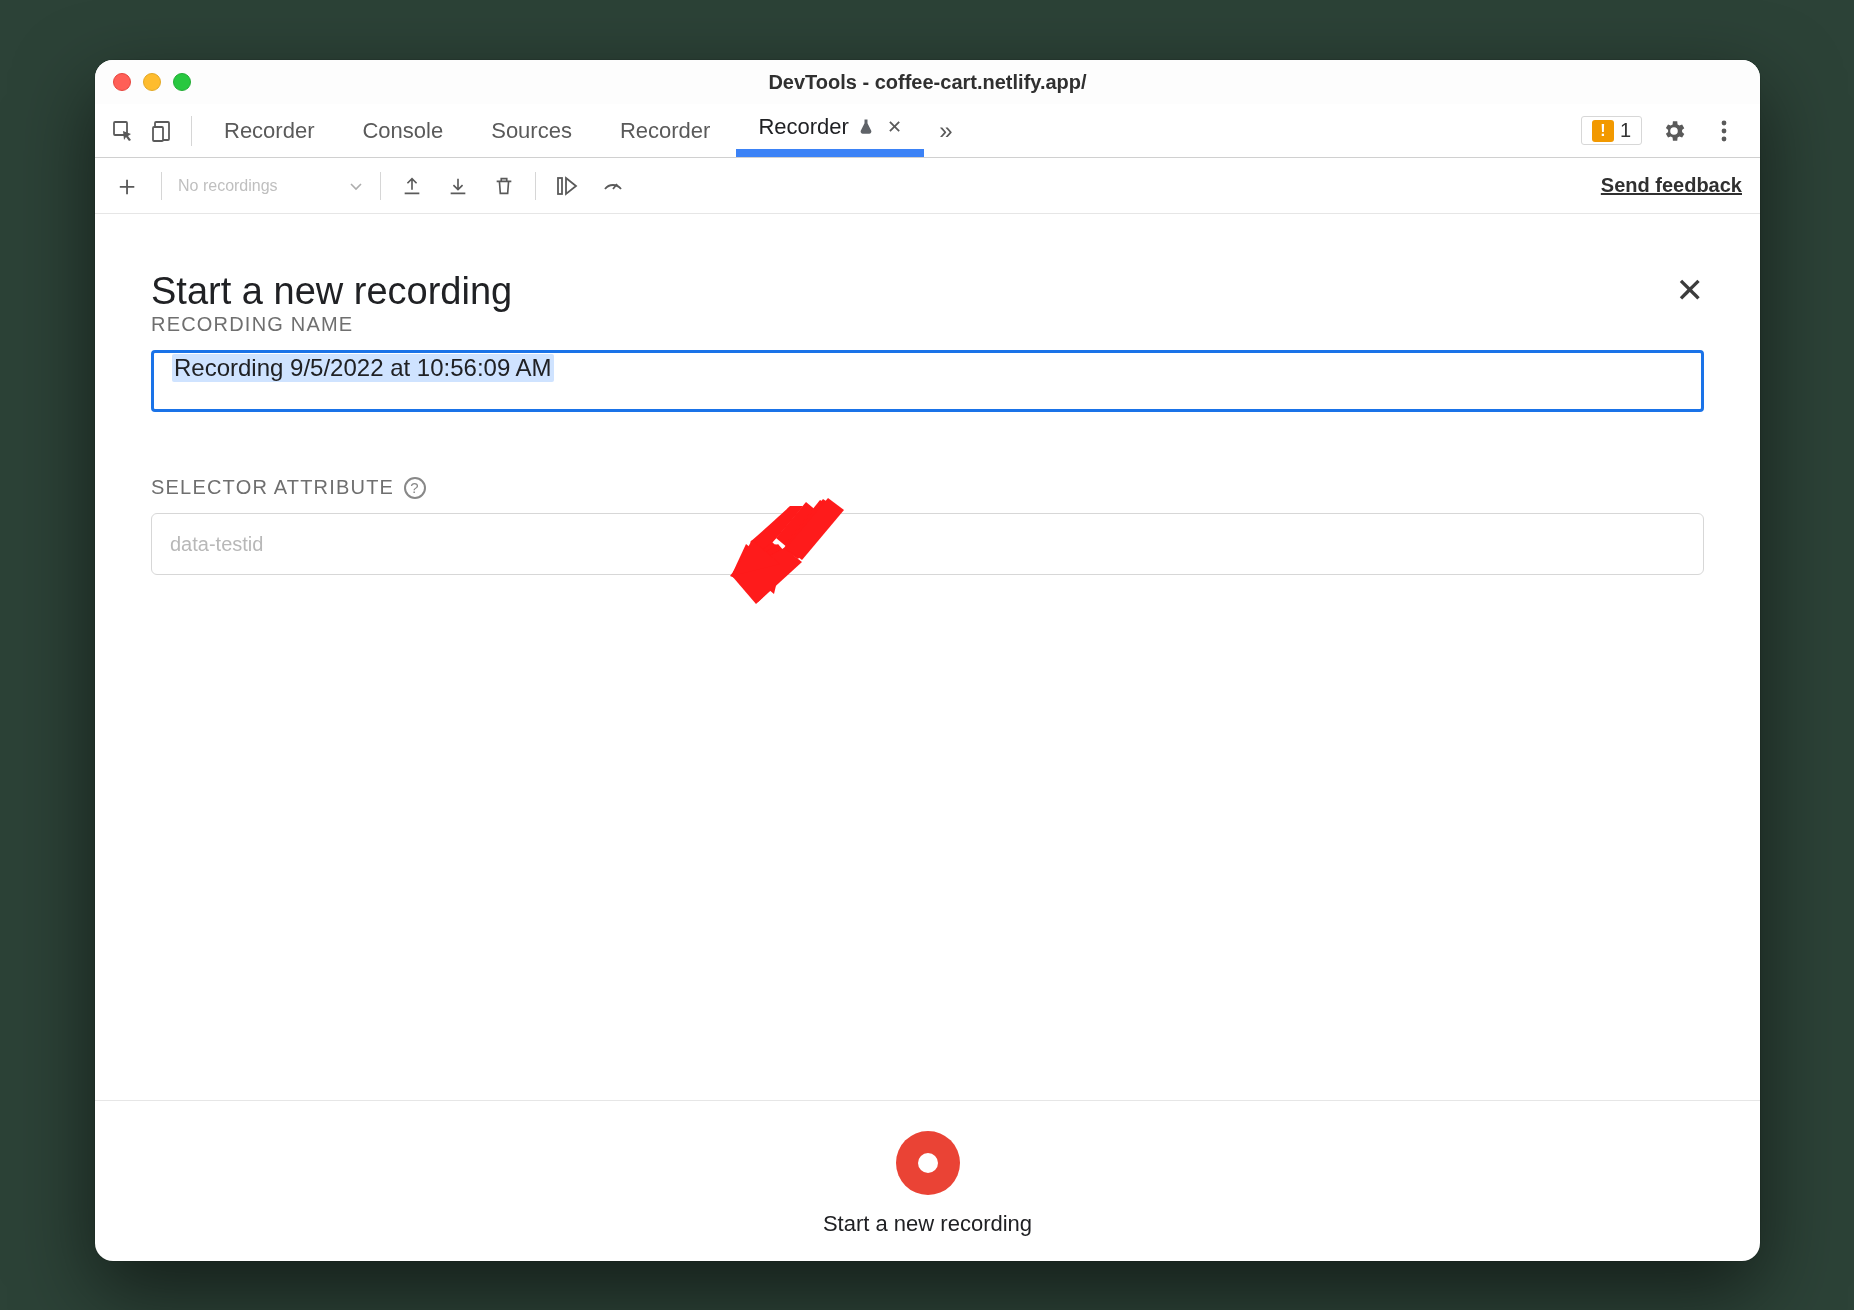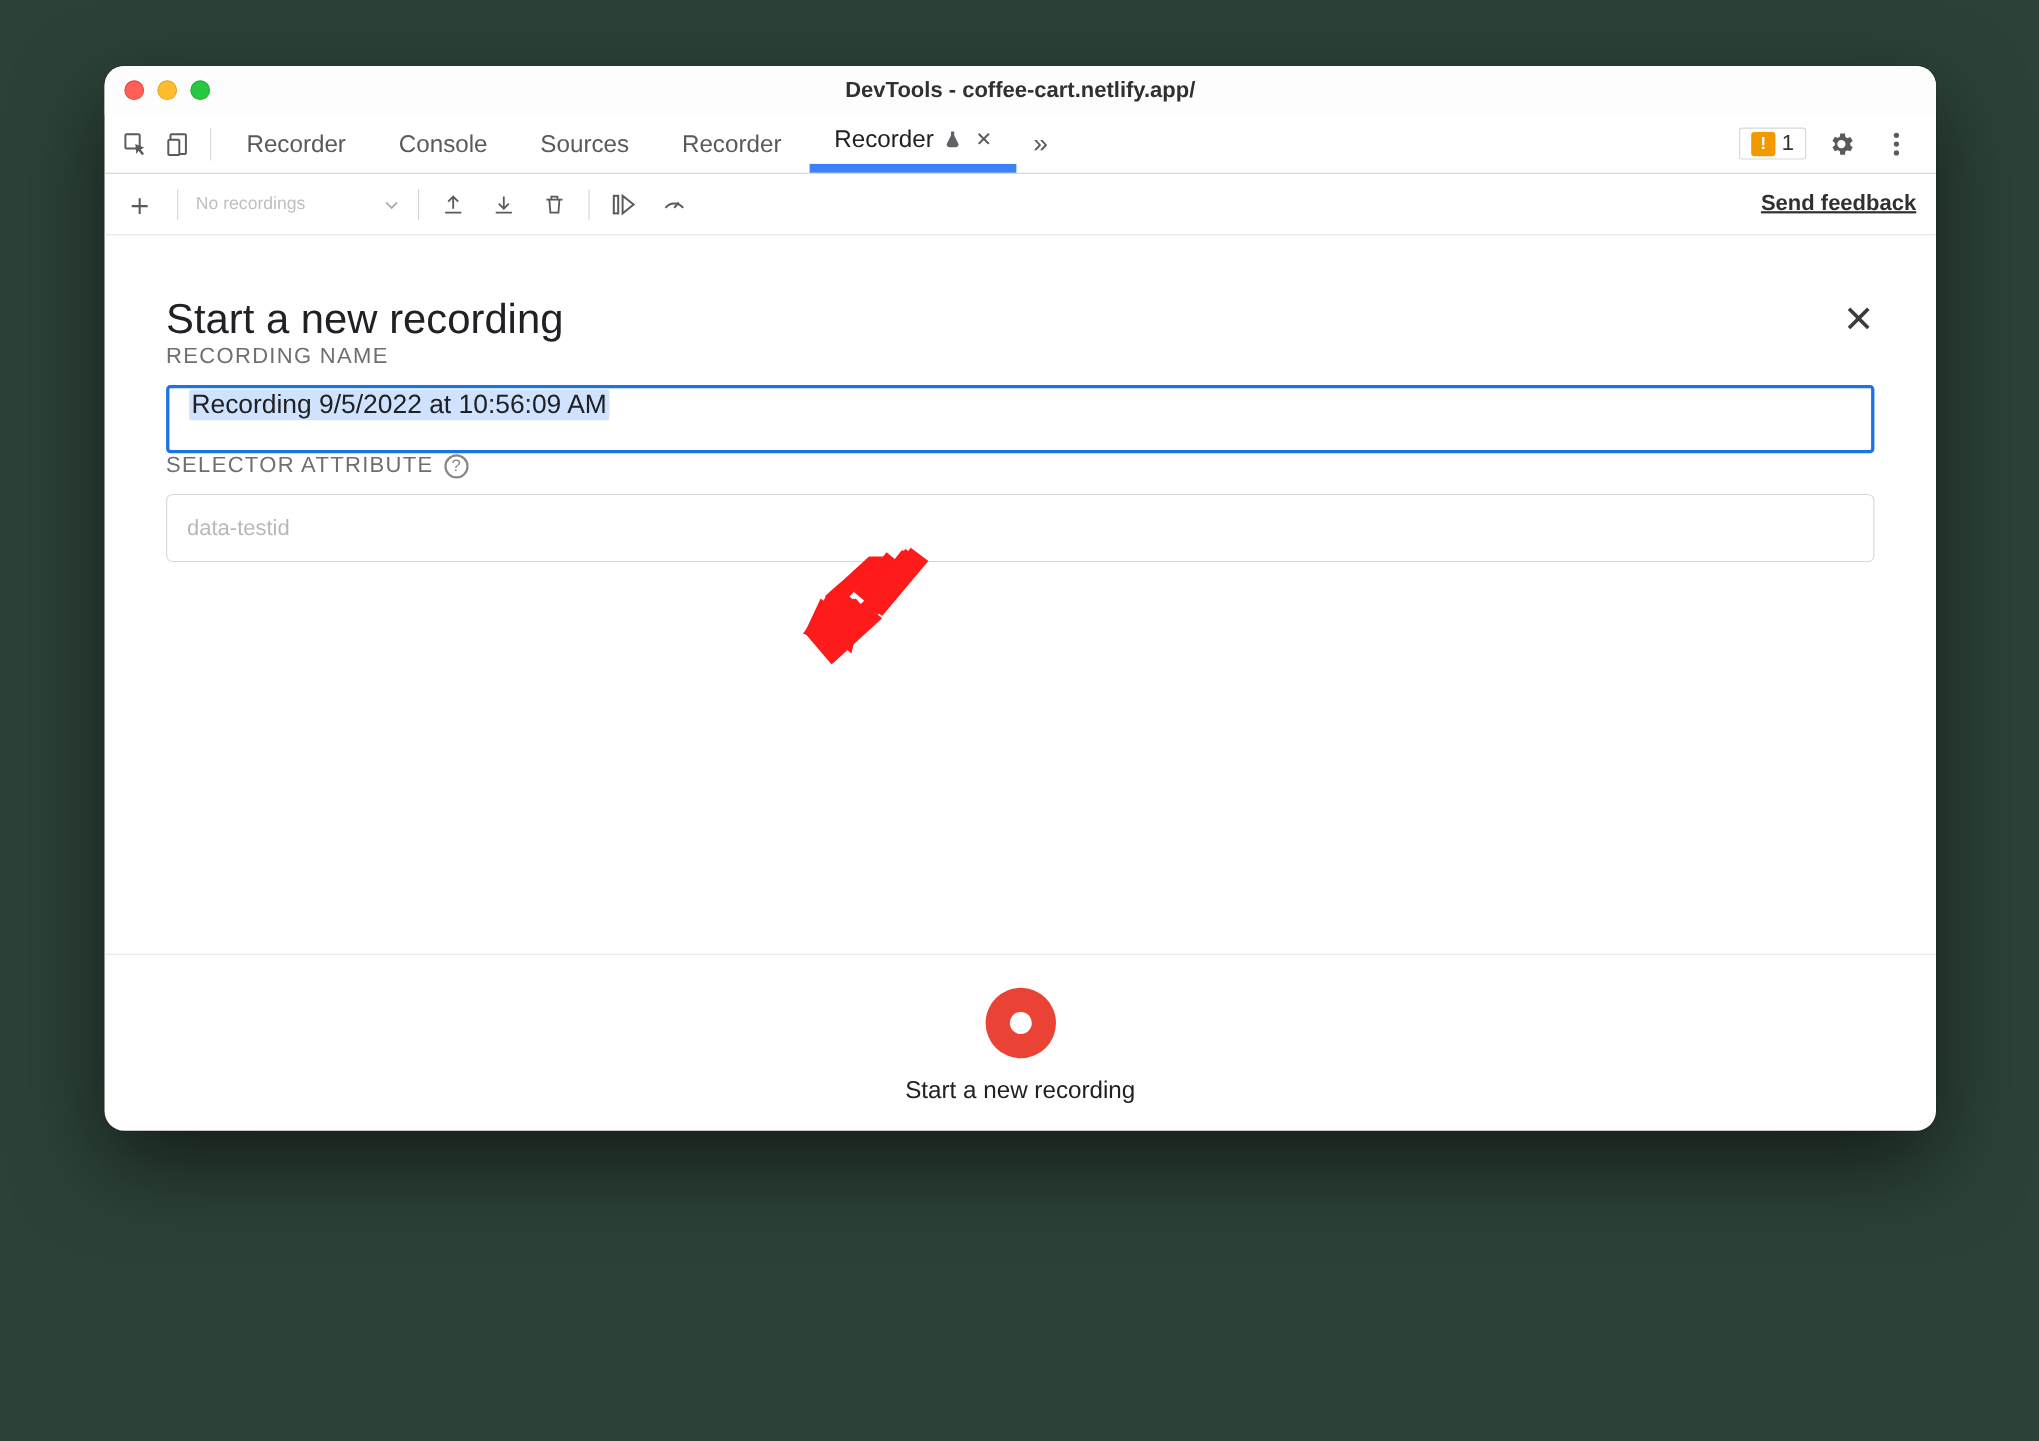--- a/index.html
+++ b/index.html
@@ -9,21 +9,21 @@
     width: 1854px;
     height: 1310px;
     position: relative;
     overflow: hidden;
   }
   .window {
     position: absolute;
     left: 95px;
     top: 60px;
     width: 1665px;
-    height: 968px;
+    height: 1201px;
     background: #fff;
     border-radius: 18px;
     box-shadow: 0 30px 80px rgba(0,0,0,0.55), 0 0 0 1px rgba(0,0,0,0.08);
     overflow: hidden;
     display: flex;
     flex-direction: column;
   }
   
   .titlebar {
     height: 44px;
@@ -264,21 +264,21 @@
       <div class="close-x">✕</div>
 
       <div class="field-block">
         <div class="field-label">RECORDING NAME</div>
         <div class="input-wrap">
           <input class="text-input focused" type="text" style="color: transparent; caret-color: rgb(32, 33, 36);" value="Recording 9/5/2022 at 10:56:09 AM">
           <div class="sel-highlight">Recording 9/5/2022 at 10:56:09 AM</div>
         </div>
       </div>
 
-      <div class="field-block" style="">
+      <div class="field-block" style="margin-top:64px;">
         <div class="field-label">
           <span>SELECTOR ATTRIBUTE</span>
           <span class="help-circ">?</span>
         </div>
         <input class="text-input" type="text" placeholder="data-testid" style="">
       </div>
     </div>
 
     <div class="footer">
       <div class="rec-btn">

